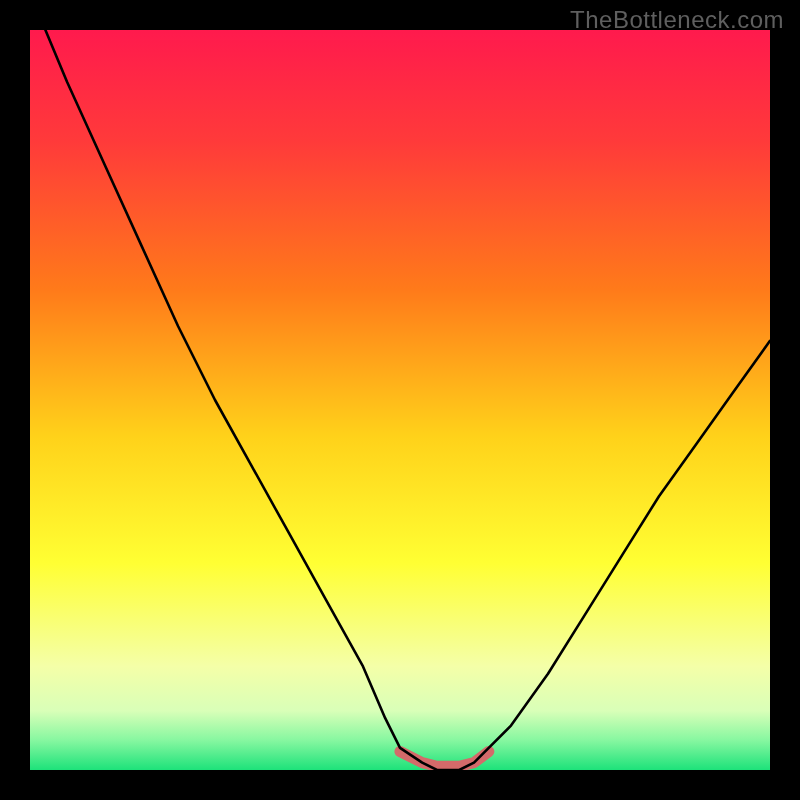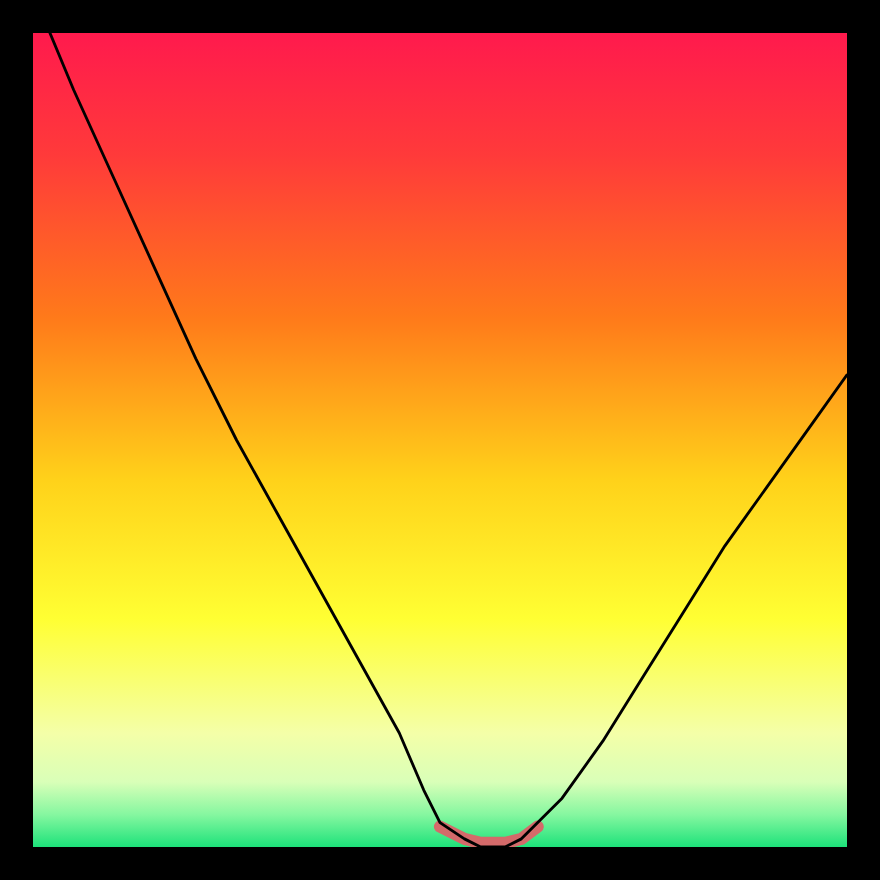--- a/index.html
+++ b/index.html
@@ -48,20 +48,21 @@
     top: 0;
     width: 100%;
     height: 100%;
     z-index: 3;
   }
 </style>
 </head>
 <body>
 
 <div class="frame">
+  <div class="watermark">TheBottleneck.com</div>
 
   <div class="plot-area">
     <svg class="gradient" viewBox="0 0 100 100" preserveAspectRatio="none">
       <defs>
         <linearGradient id="bg-grad" x1="0" y1="0" x2="0" y2="1">
             <stop offset="0%" stop-color="#ff1a4d"></stop>
             <stop offset="15%" stop-color="#ff3a3a"></stop>
             <stop offset="35%" stop-color="#ff7a1a"></stop>
             <stop offset="55.00000000000001%" stop-color="#ffd21a"></stop>
             <stop offset="72%" stop-color="#ffff33"></stop>

